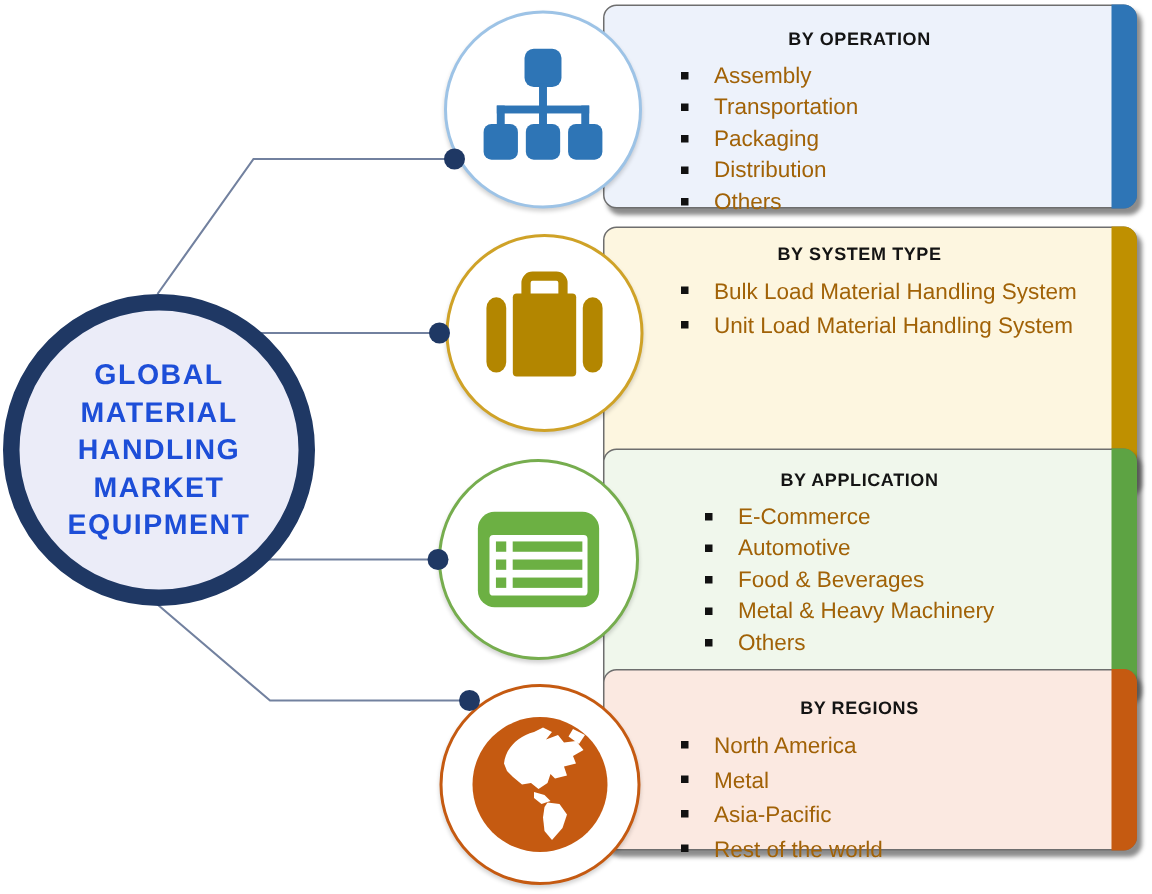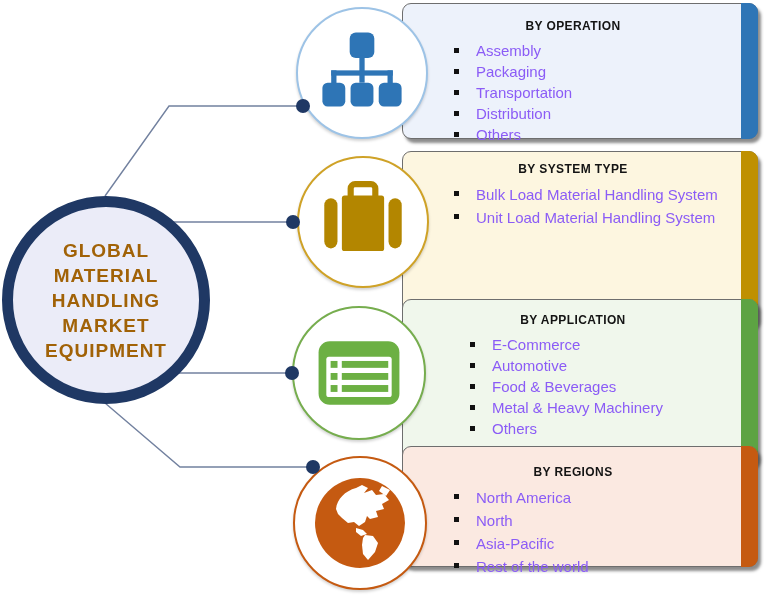--- a/index.html
+++ b/index.html
@@ -9,40 +9,40 @@
   }
   svg.connectors { position:absolute; left:0; top:0; z-index:1; }
   svg.dots       { position:absolute; left:0; top:0; z-index:6; pointer-events:none; }
 
   
   .center-circle {
     position:absolute; left:2px; top:196px; width:208px; height:208px;
     box-sizing:border-box; border:11px solid #1F3864; border-radius:50%;
     background:#EBECF8; z-index:3;
     display:flex; flex-direction:column; align-items:center; justify-content:center;
-    color:#a16207; font-weight:bold; font-size:19px; line-height:25px;
+    color:#1d4ed8; font-weight:bold; font-size:19px; line-height:25px;
     letter-spacing:1px; text-align:center;
   }
 
   
   .panel {
     position:absolute; left:402px; width:356px; box-sizing:border-box;
     border:1px solid #6e6e6e; border-radius:9px; z-index:2;
     box-shadow:3px 4px 3px rgba(45,45,45,0.55);
   }
   .panel .accent-bar {
     position:absolute; right:-1px; top:-1px; bottom:-1px; width:17px;
     border-radius:0 9px 9px 0;
   }
   .panel .title {
     text-align:center; font-weight:bold; font-size:12px; letter-spacing:0.4px;
     color:#141414; padding-right:14px;
   }
   .panel ul { list-style:none; margin:7px 0 0 0; padding:0 20px 0 51px; }
-  .panel li { position:relative; padding-left:22px; font-size:15px; color:#8b5cf6; }
+  .panel li { position:relative; padding-left:22px; font-size:15px; color:#a16207; }
   .panel li .bullet {
     position:absolute; left:0; top:8px; width:5px; height:5px; background:#111;
   }
 
   .p1 { top:3px;   height:136px; background:#EDF2FB; }
   .p2 { top:151px; height:176px; background:#FDF6E0; }
   .p3 { top:299px; height:167px; background:#F0F7EC; }
   .p4 { top:446px; height:121px; background:#FBE9E1; }
   .p1 .accent-bar { background:#2E75B6; }
   .p2 .accent-bar { background:#BF9000; }
@@ -88,22 +88,22 @@
     <div>HANDLING</div>
     <div>MARKET</div>
     <div>EQUIPMENT</div>
   </div>
 
   <div class="panel p1">
     <div class="accent-bar"></div>
     <div class="title">BY OPERATION</div>
     <ul>
         <li><span class="bullet"></span><span>Assembly</span></li>
+        <li><span class="bullet"></span><span>Transportation</span></li>
         <li><span class="bullet"></span><span>Packaging</span></li>
-        <li><span class="bullet"></span><span>Transportation</span></li>
         <li><span class="bullet"></span><span>Distribution</span></li>
         <li><span class="bullet"></span><span>Others</span></li>
       </ul>
   </div>
 
   <div class="panel p2">
     <div class="accent-bar"></div>
     <div class="title">BY SYSTEM TYPE</div>
     <ul>
         <li><span class="bullet"></span><span>Bulk Load Material Handling System</span></li>
@@ -121,21 +121,21 @@
         <li><span class="bullet"></span><span>Metal &amp; Heavy Machinery</span></li>
         <li><span class="bullet"></span><span>Others</span></li>
       </ul>
   </div>
 
   <div class="panel p4">
     <div class="accent-bar"></div>
     <div class="title">BY REGIONS</div>
     <ul>
         <li><span class="bullet"></span><span>North America</span></li>
-        <li><span class="bullet"></span><span>North</span></li>
+        <li><span class="bullet"></span><span>Metal</span></li>
         <li><span class="bullet"></span><span>Asia-Pacific</span></li>
         <li><span class="bullet"></span><span>Rest of the world</span></li>
       </ul>
   </div>
 
   <div class="branch-circle c1">
     <span>
       <svg width="88" height="88" viewBox="0 0 100 100">
         <g fill="#2E75B6">
           <rect x="36" y="4" width="28" height="29" rx="7"></rect>

